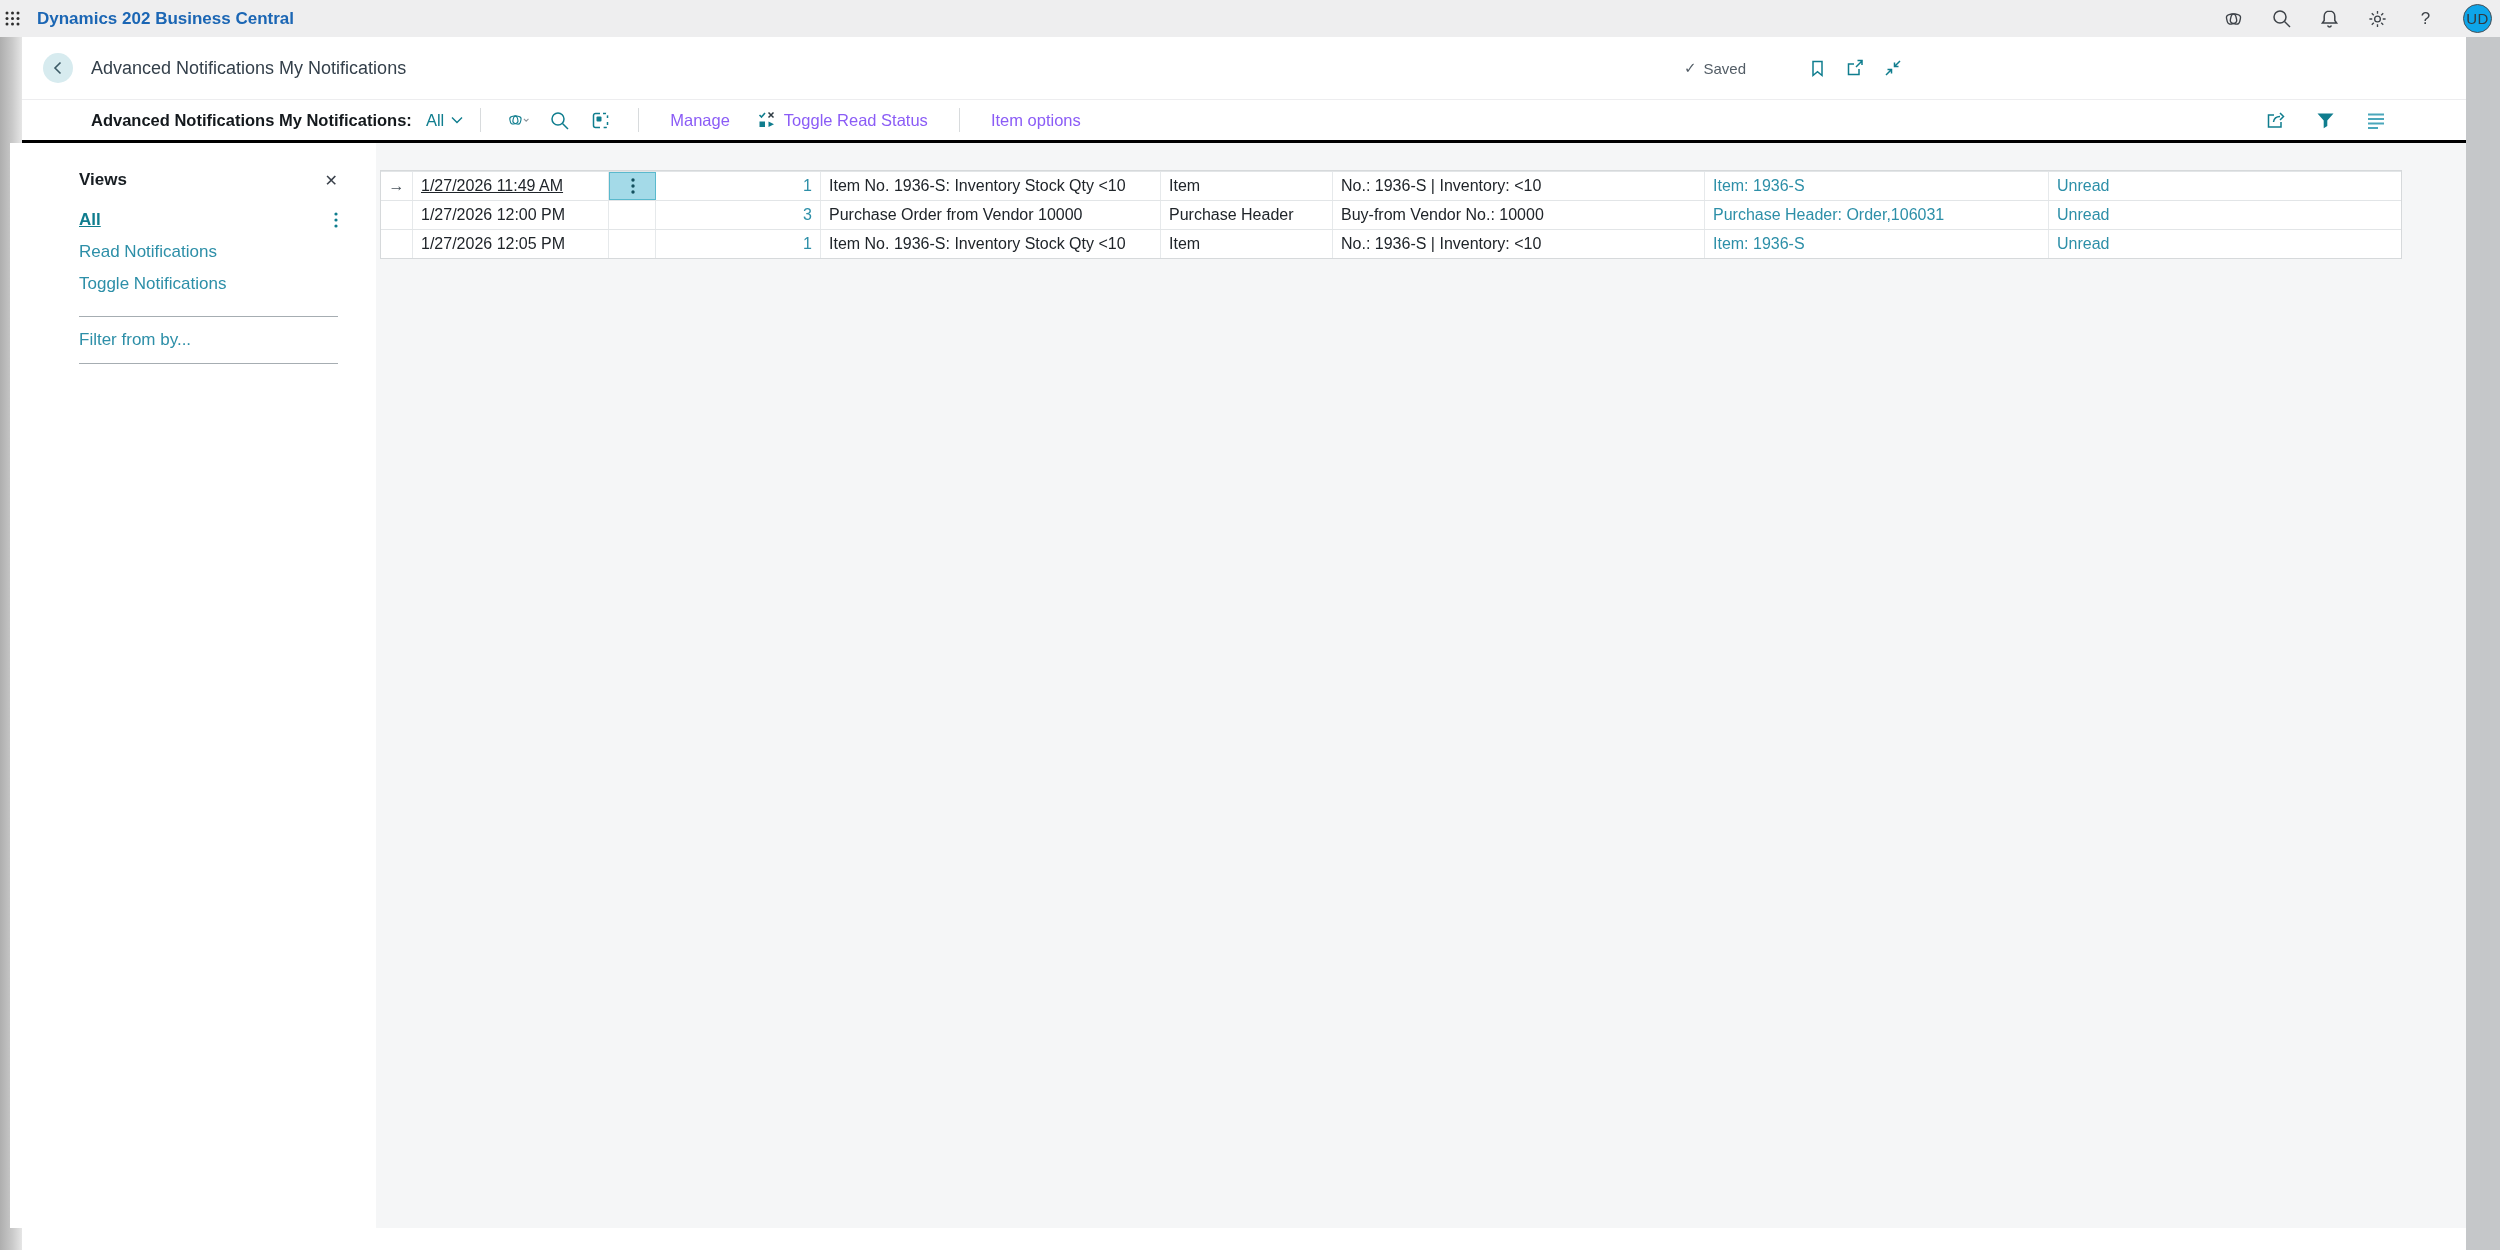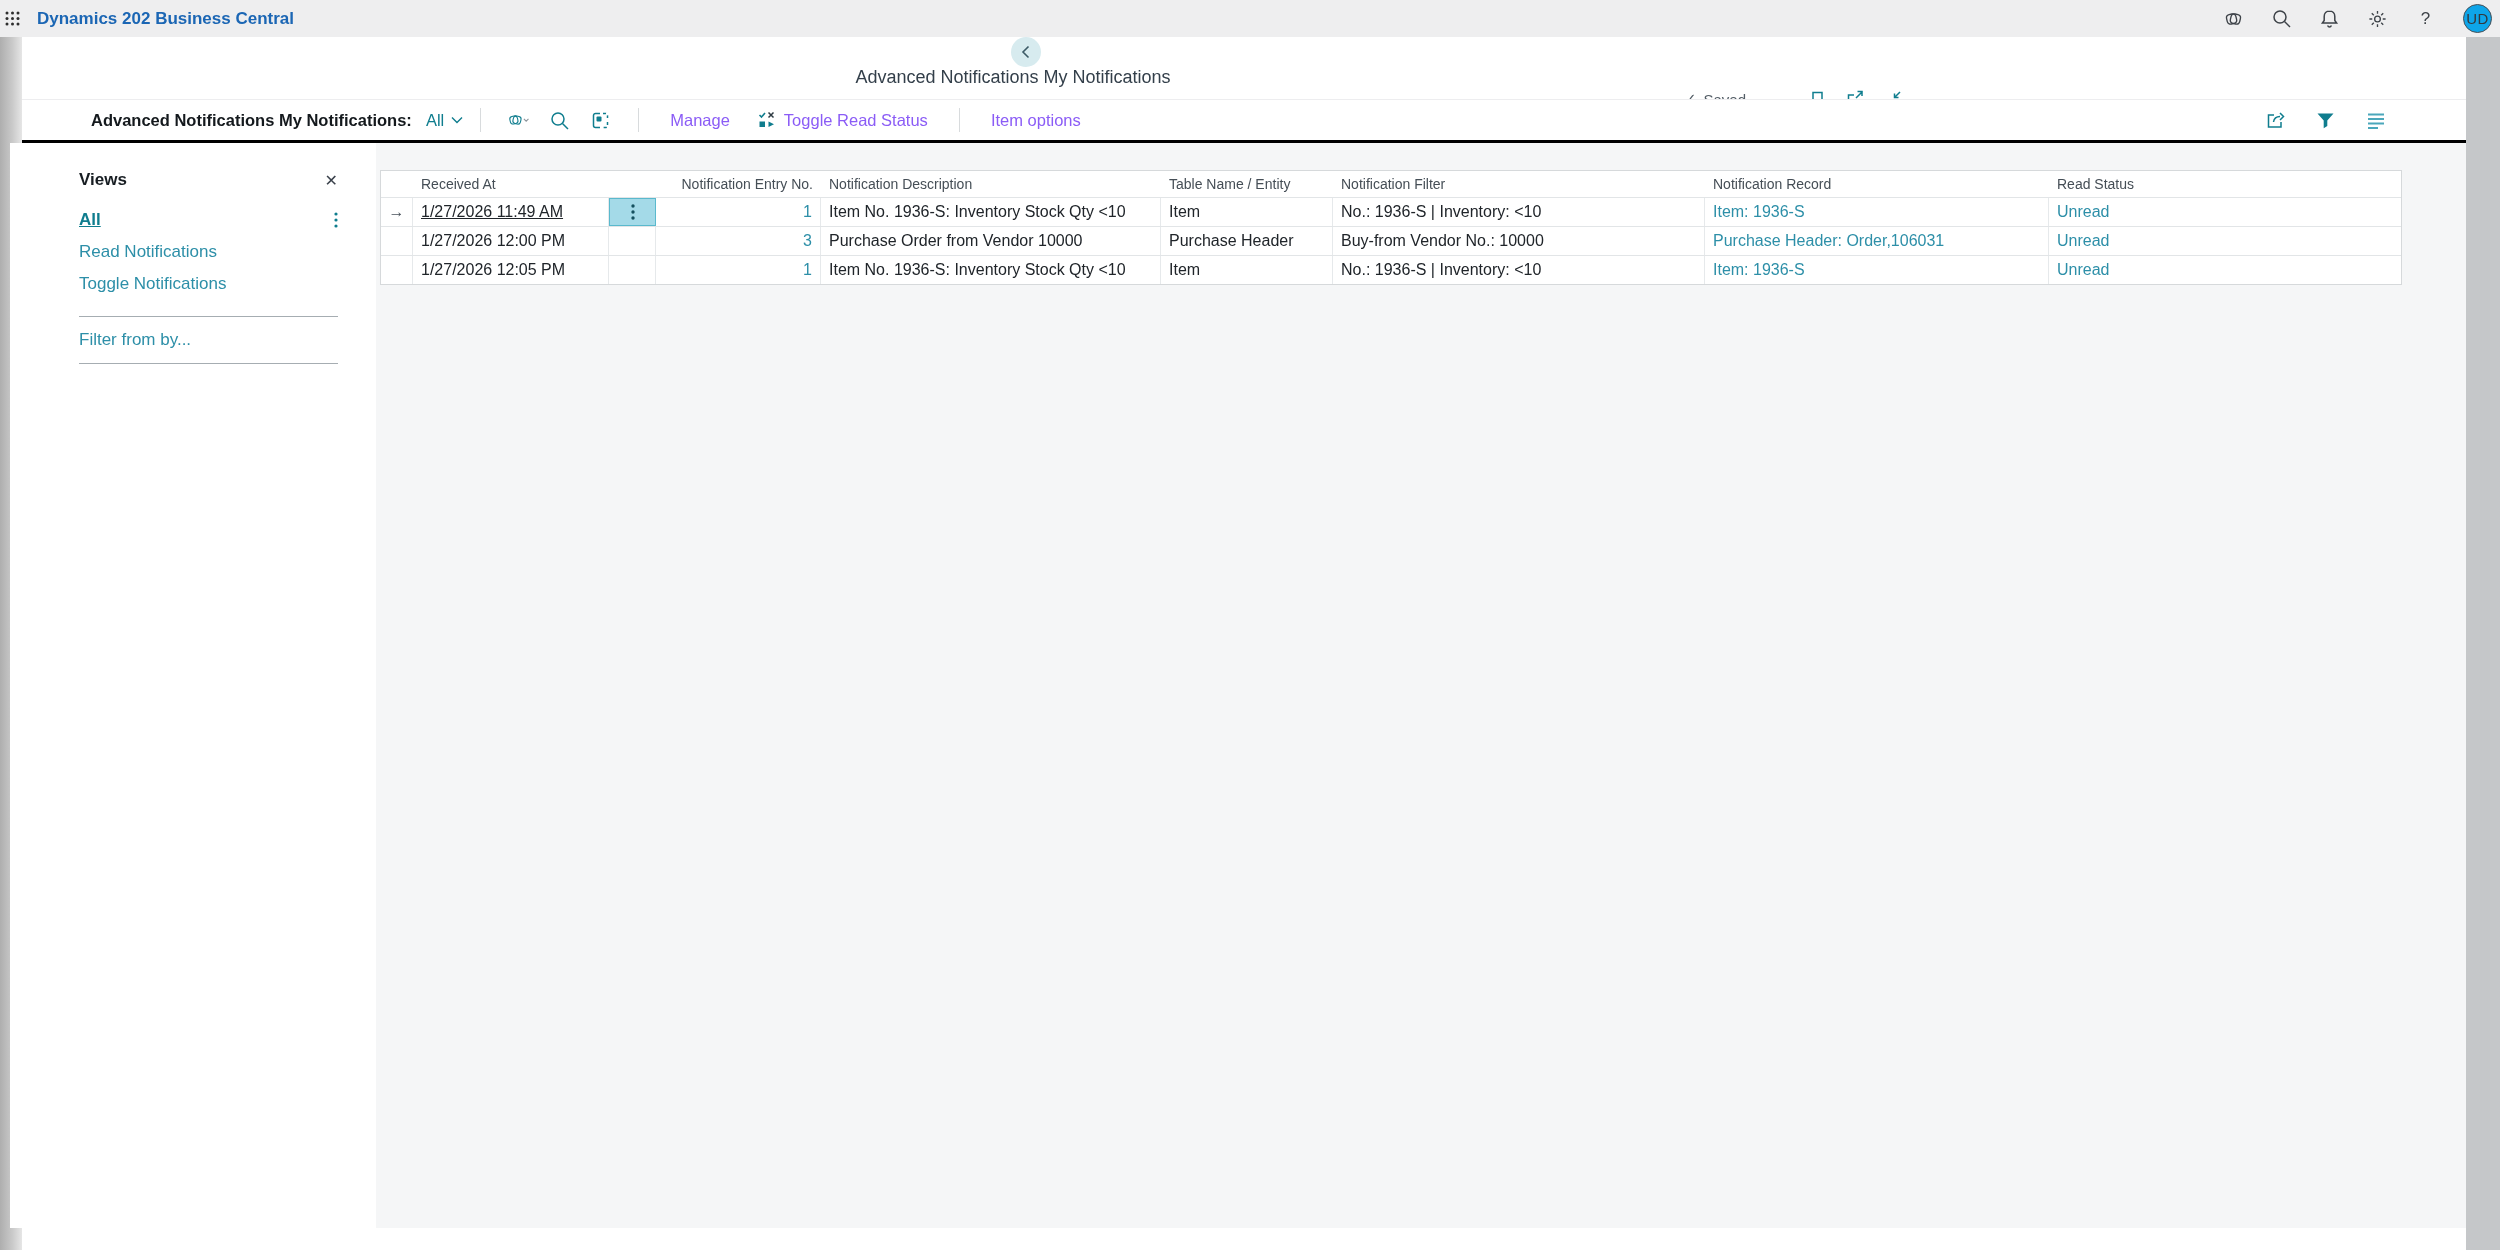--- a/index.html
+++ b/index.html
@@ -9,21 +9,21 @@
   
   .topbar{position:absolute;left:0;top:0;width:2500px;height:37px;background:#eeeeef;display:flex;align-items:center;}
   .waffle{width:15px;height:15px;margin-left:5px;flex:0 0 auto;}
   .topbar-title{margin-left:17px;font-size:17px;font-weight:700;color:#1b66b4;white-space:nowrap;}
   .topbar-right{margin-left:auto;display:flex;align-items:center;gap:27px;padding-right:8px;color:#3d4248;}
   .tb-ic{width:21px;height:21px;display:flex;align-items:center;justify-content:center;}
   .help-q{font-size:17px;color:#3d4248;}
   .avatar{width:27px;height:27px;border:1.4px solid #4a4f55;border-radius:50%;display:flex;align-items:center;justify-content:center;font-size:15px;color:#33383d;letter-spacing:.3px;background:#0ea5e9;}
 
   
-  .page-header{position:absolute;left:0;top:37px;width:2008px;height:62px;background:#ffffff;display:flex;align-items:center;flex-direction:column;}
+  .page-header{position:absolute;left:0;top:37px;width:2008px;height:62px;background:#ffffff;display:flex;align-items:center;}
   .back-btn{width:30px;height:30px;border-radius:50%;background:#d7ebef;margin-left:43px;display:flex;align-items:center;justify-content:center;color:#3c5a66;flex:0 0 auto;}
   .page-title{margin-left:18px;font-size:18px;color:#333f4a;white-space:nowrap;}
   .ph-right{margin-left:auto;display:flex;align-items:center;padding-right:104px;}
   .saved{display:flex;align-items:center;gap:7px;color:#535d66;font-size:15px;margin-right:44px;}
   .check{color:#535d66;}
   .ph-ic{width:22px;height:22px;margin-left:16px;color:#0f7d8e;display:flex;align-items:center;justify-content:center;}
 
   
   .toolbar{position:absolute;left:0;top:99px;width:2500px;height:44px;background:#ffffff;border-top:1px solid #ededef;border-bottom:3px solid #000000;box-sizing:border-box;display:flex;align-items:center;}
   .tbar-caption{margin-left:91px;font-size:16.5px;font-weight:700;color:#14191d;white-space:nowrap;}
@@ -239,31 +239,20 @@
     <div class="view-row">
       <span class="view-link">Toggle Notifications</span>
     </div>
     <hr class="side-div">
     <div class="filter-by">Filter from by...</div>
     <hr class="side-div" style="margin-top:2px;">
   </div>
 
   <div class="main">
     <div class="table-card">
-      <div class="tgrid thead">
-        <div class="th"></div>
-        <div class="th">Received At</div>
-        <div class="th"></div>
-        <div class="th r">Notification Entry No.</div>
-        <div class="th">Notification Description</div>
-        <div class="th">Table Name / Entity</div>
-        <div class="th">Notification Filter</div>
-        <div class="th">Notification Record</div>
-        <div class="th">Read Status</div>
-      </div>
       <div id="table-rows">
           <div class="tgrid trow">
             <div class="cell center">
               <span class="arrow-glyph">→</span>
             </div>
             <div class="cell underline">1/27/2026 11:49 AM</div>
             <div class="cell menu-sel">
               <svg width="4" height="16" viewBox="0 0 4 16">
                 <g fill="#14505f">
                   <circle cx="2" cy="2" r="1.7"></circle>

